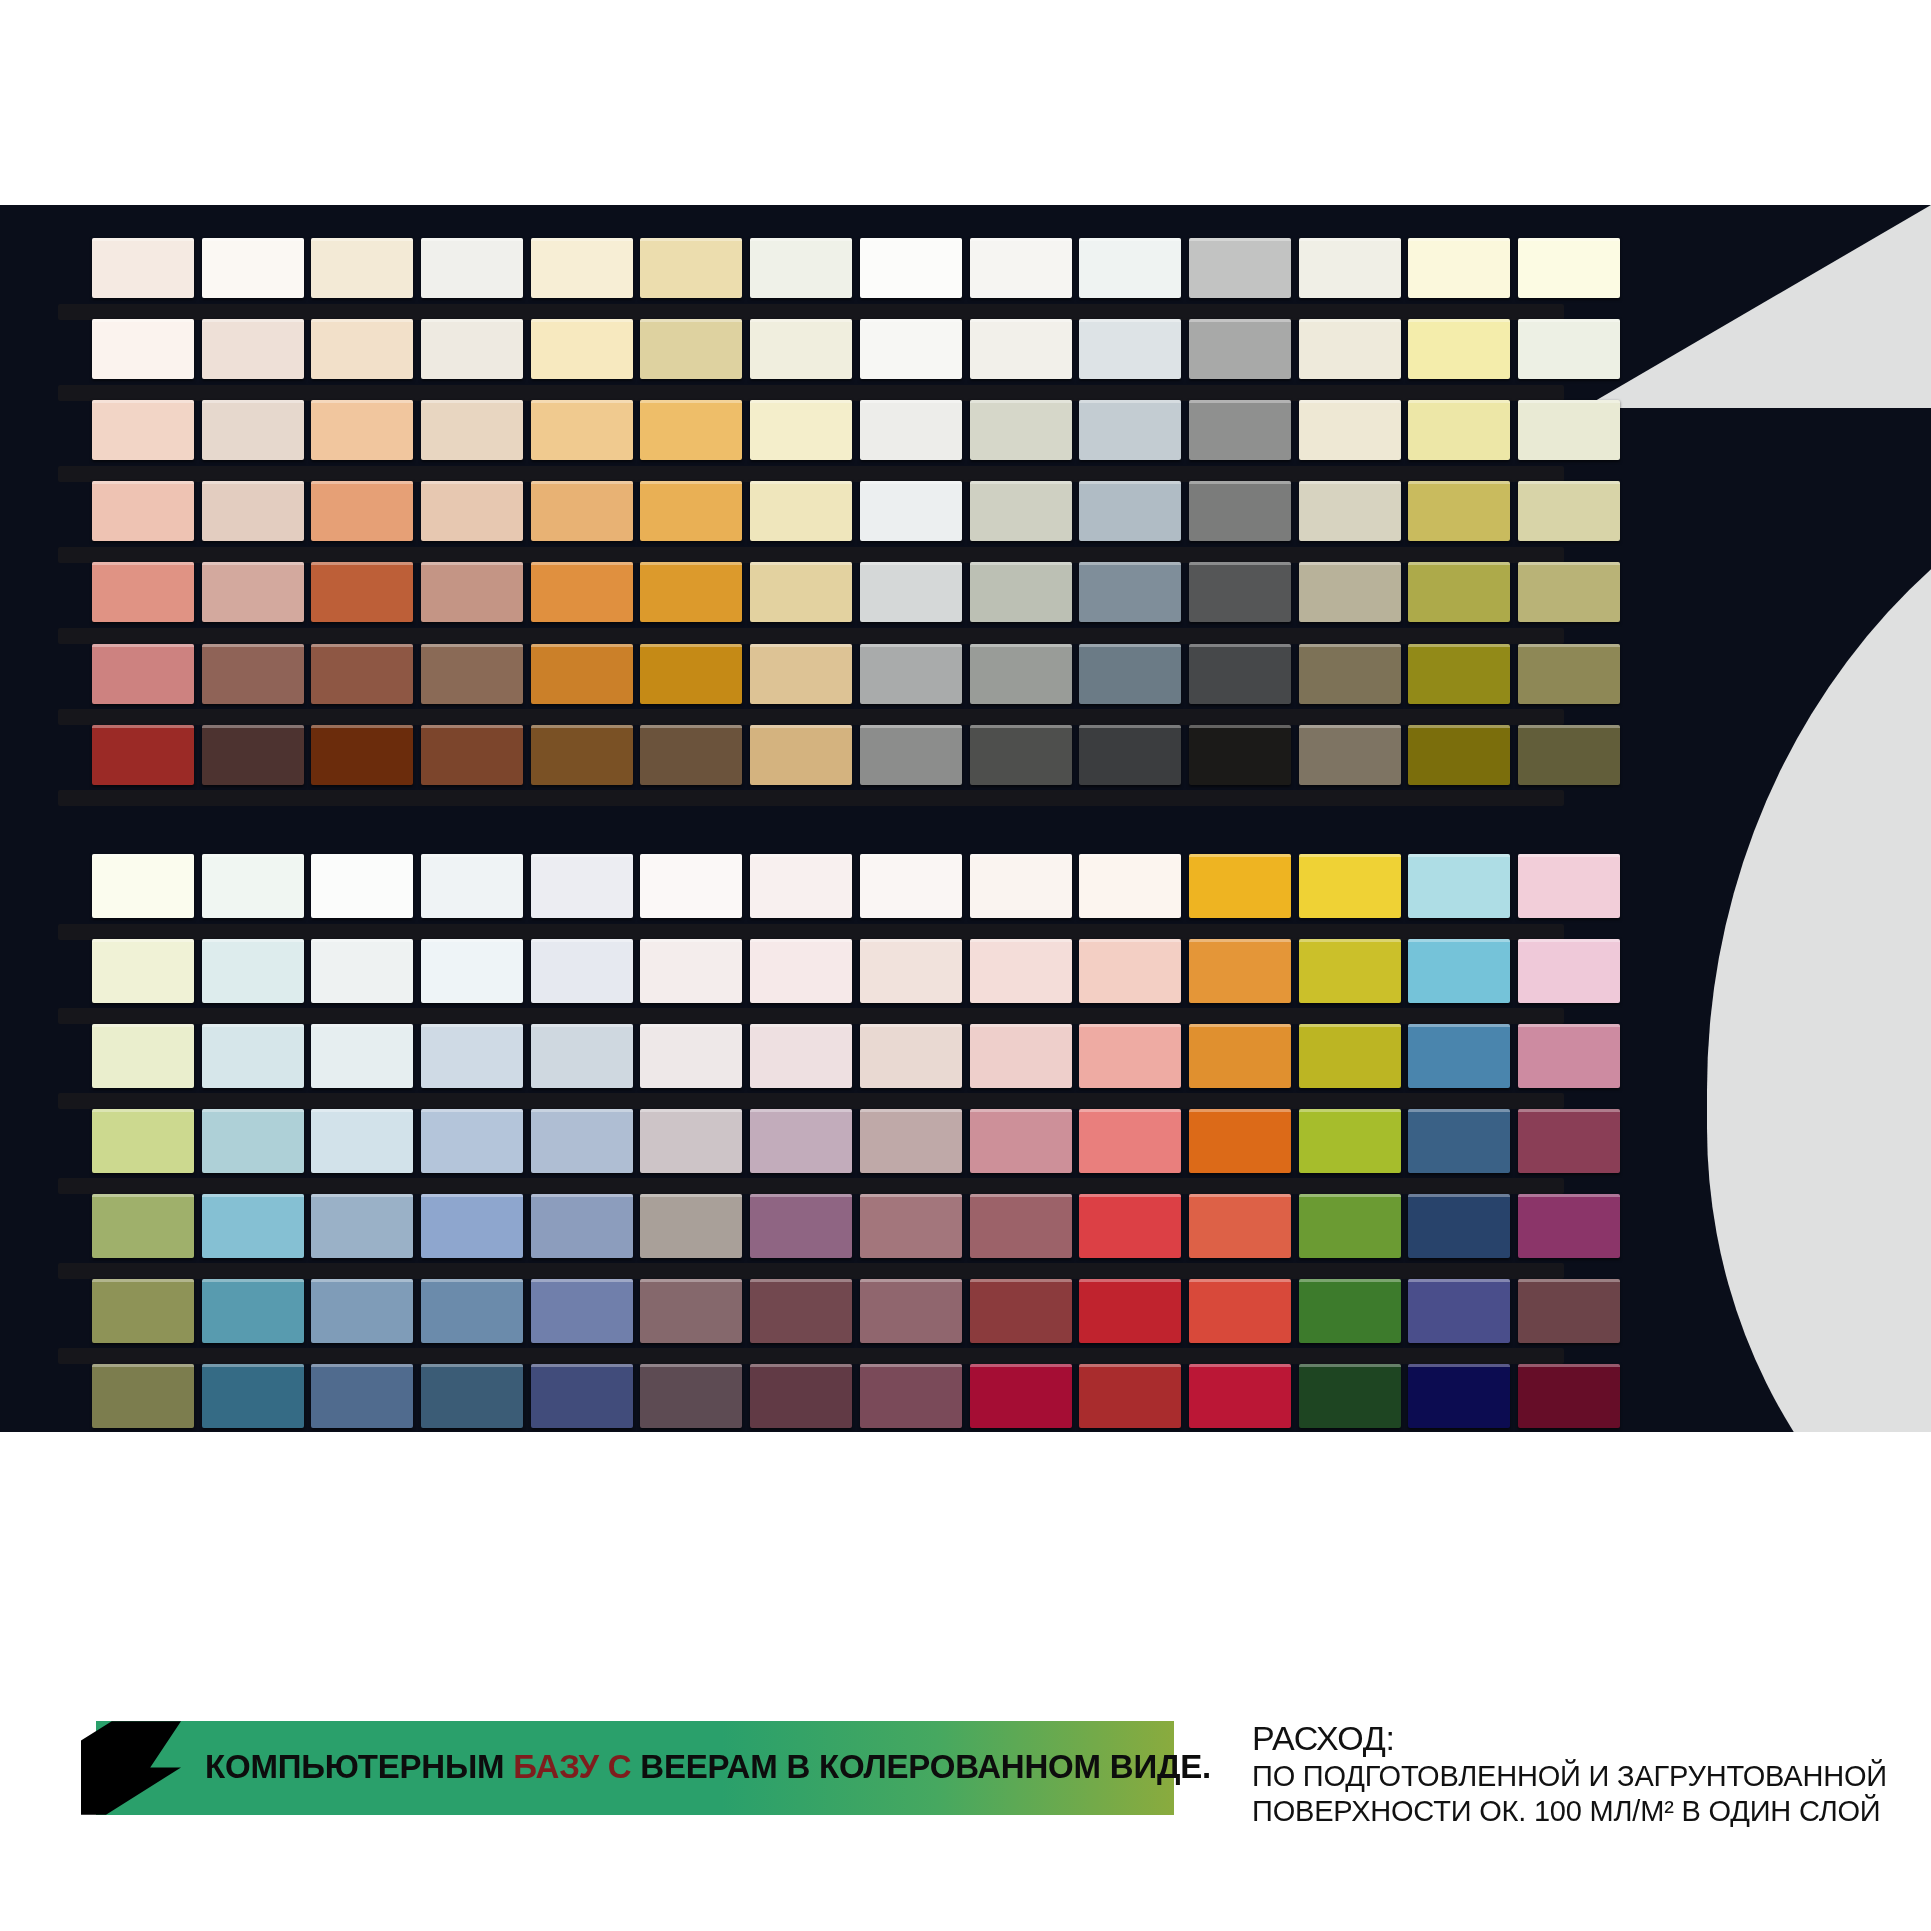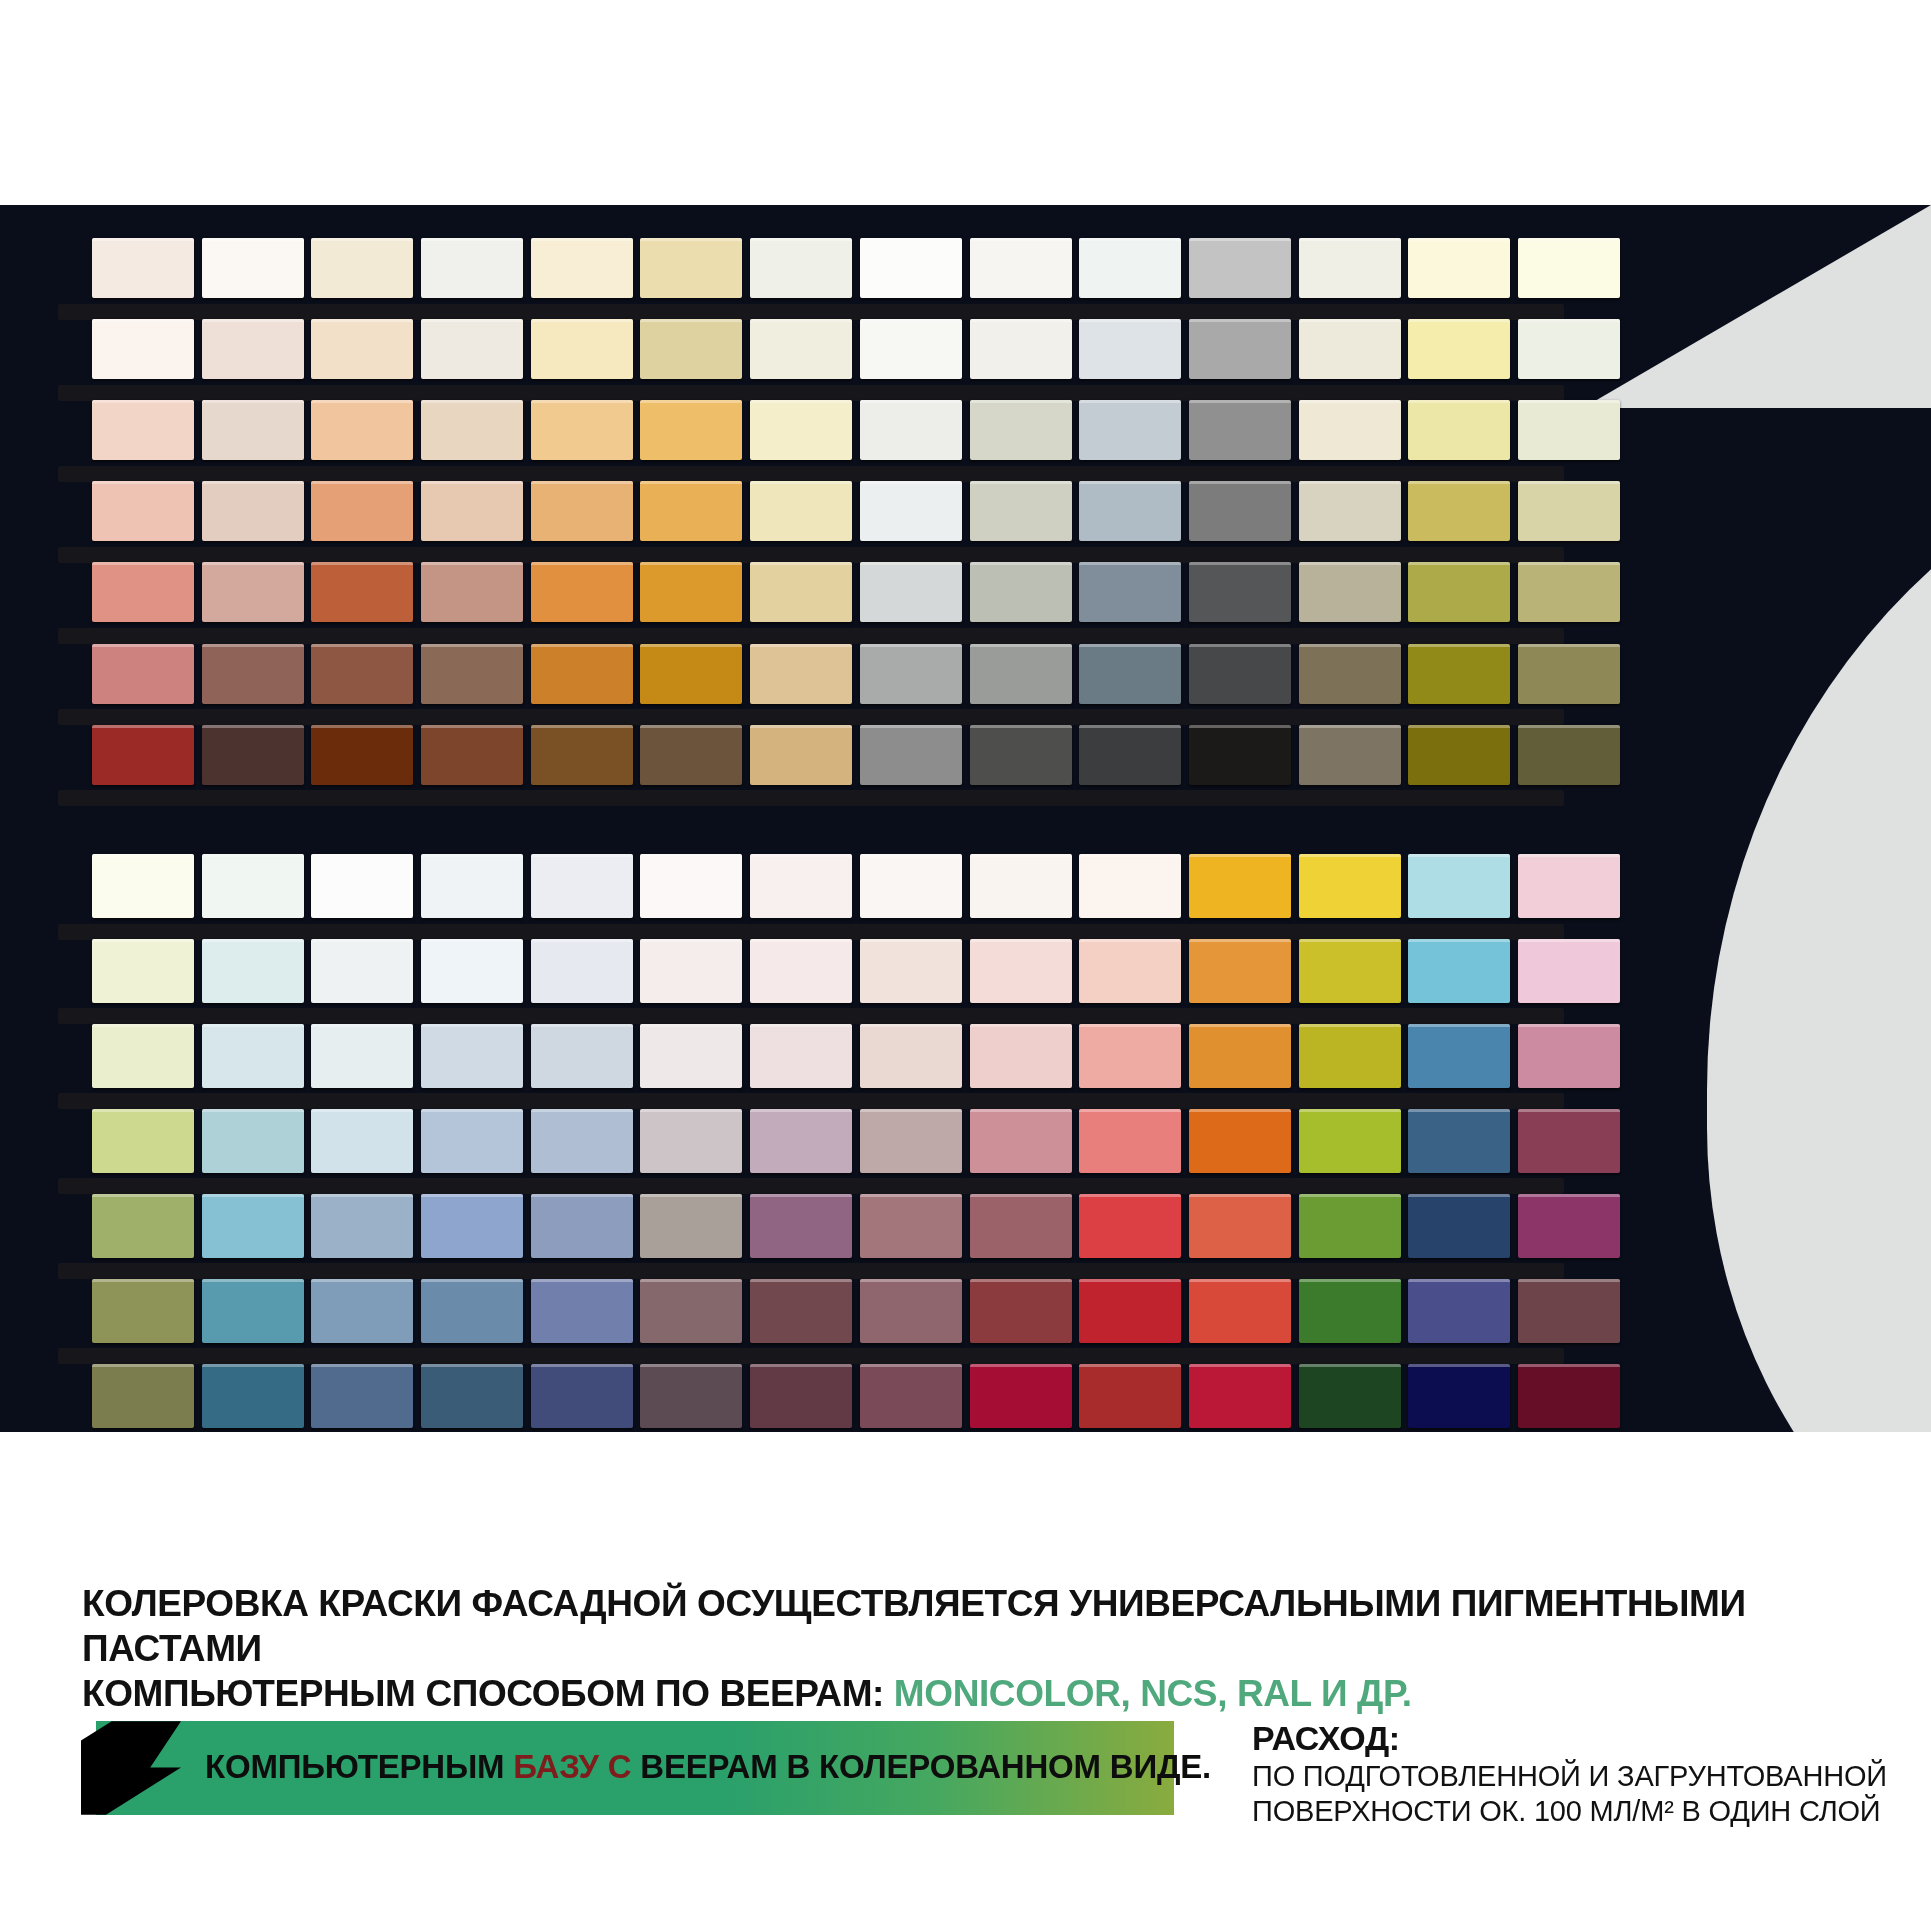--- a/index.html
+++ b/index.html
@@ -102,21 +102,21 @@
   }
   .banner-text .white { color: #7f1d1d; }
 
   .consumption {
     position: absolute;
     left: 1252px; top: 1718px;
     width: 637px;
     color: #111111;
   }
   .consumption-title {
-    font-weight: bold;
+    font-weight: normal;
     font-size: 34px;
     line-height: 41px;
     letter-spacing: -0.3px;
   }
   .consumption-body {
     font-size: 29px;
     line-height: 35px;
     letter-spacing: -0.2px;
     white-space: pre-line;
   }
@@ -366,24 +366,20 @@
           <div class="swatch" title="#a50d34" style="height: 64px; background: rgb(165, 13, 52);"></div>
           <div class="swatch" title="#a92c2d" style="height: 64px; background: rgb(169, 44, 45);"></div>
           <div class="swatch" title="#bb1736" style="height: 64px; background: rgb(187, 23, 54);"></div>
           <div class="swatch" title="#1e4522" style="height: 64px; background: rgb(30, 69, 34);"></div>
           <div class="swatch" title="#0c0c51" style="height: 64px; background: rgb(12, 12, 81);"></div>
           <div class="swatch" title="#660d28" style="height: 64px; background: rgb(102, 13, 40);"></div>
         </div>
       </div>
   </div>
 
-  <div class="caption">
-    <div>КОЛЕРОВКА КРАСКИ ФАСАДНОЙ ОСУЩЕСТВЛЯЕТСЯ УНИВЕРСАЛЬНЫМИ ПИГМЕНТНЫМИ ПАСТАМИ</div>
-    <div><span>КОМПЬЮТЕРНЫМ СПОСОБОМ ПО ВЕЕРАМ: </span><span class="accent">MONICOLOR, NCS, RAL И ДР.</span></div>
-  </div>
 
   <div class="green-banner"></div>
   <svg class="bolt" viewBox="0 0 104 97">
     <polygon points="32,0 104,0 72,48 104,48 26,97 0,97 0,20" fill="#000000"></polygon>
   </svg>
   <div class="banner-text"><span>КОМПЬЮТЕРНЫМ </span><span class="white">БАЗУ С</span><span> ВЕЕРАМ В КОЛЕРОВАННОМ ВИДЕ.</span></div>
 
   <div class="consumption">
     <div class="consumption-title">РАСХОД:</div>
     <div class="consumption-body">ПО ПОДГОТОВЛЕННОЙ И ЗАГРУНТОВАННОЙ

